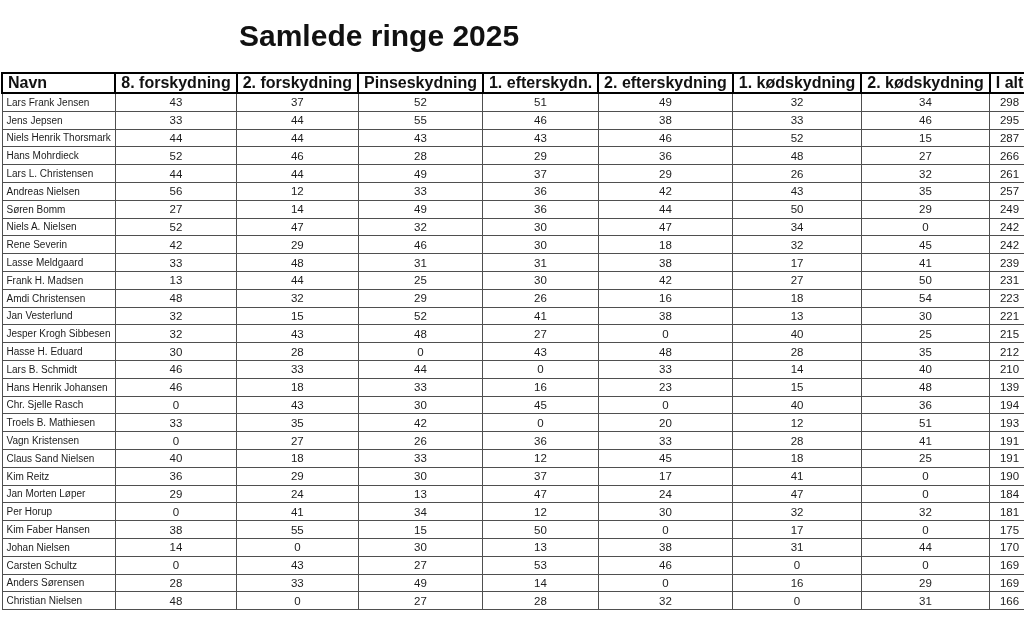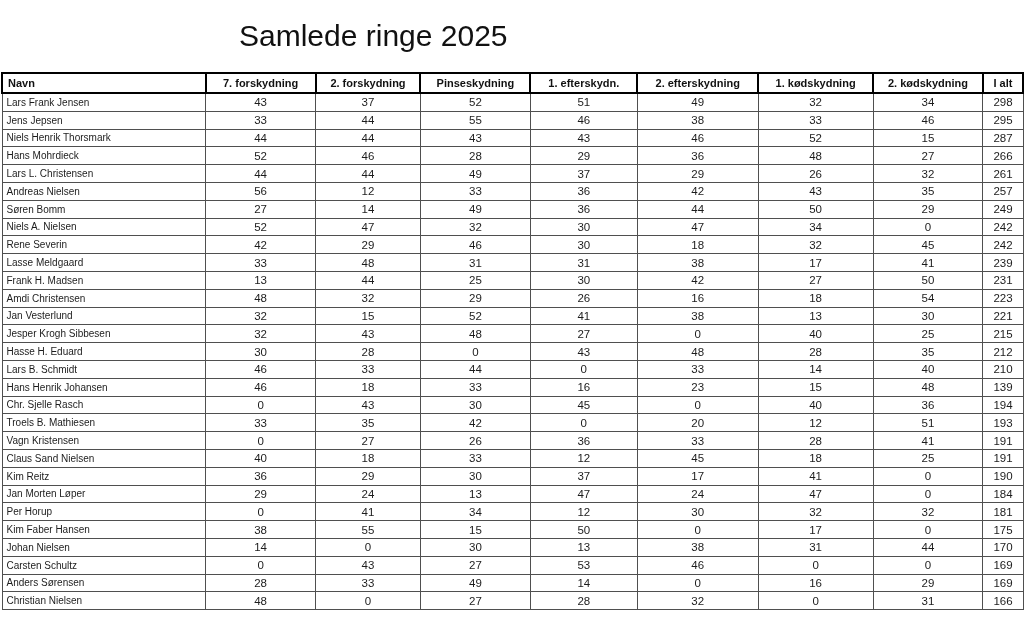--- a/index.html
+++ b/index.html
@@ -17,35 +17,35 @@
     height: 644px;
     background: #ffffff;
   }
   .title {
     position: absolute;
     left: 239px;
     top: 19px;
     margin: 0;
     font-size: 30px;
     line-height: 34px;
-    font-weight: 400;
+    font-weight: 700;
     color: #111111;
     white-space: pre;
   }
   table.scores {
     position: absolute;
     left: 1px;
     top: 72px;
     border-collapse: collapse;
     table-layout: fixed;
     background: #ffffff;
   }
   table.scores th {
     border: 2px solid #000000;
-    font-size: 11px;
+    font-size: 16px;
     font-weight: bold;
     color: #111111;
     height: 18px;
     padding: 0 5px;
     text-align: center;
     white-space: nowrap;
     overflow: hidden;
   }
   table.scores th.name-col {
     text-align: left;
@@ -79,21 +79,21 @@
         <col style="width: 110px;">
         <col style="width: 107px;">
         <col style="width: 121px;">
         <col style="width: 115px;">
         <col style="width: 110px;">
         <col style="width: 40px;">
       </colgroup>
     <thead>
       <tr>
           <th class="name-col">Navn</th>
-          <th>7. forskydning</th>
+          <th>8. forskydning</th>
           <th>2. forskydning</th>
           <th>Pinseskydning</th>
           <th>1. efterskydn.</th>
           <th>2. efterskydning</th>
           <th>1. kødskydning</th>
           <th>2. kødskydning</th>
           <th>I alt</th>
         </tr>
     </thead>
     <tbody>

